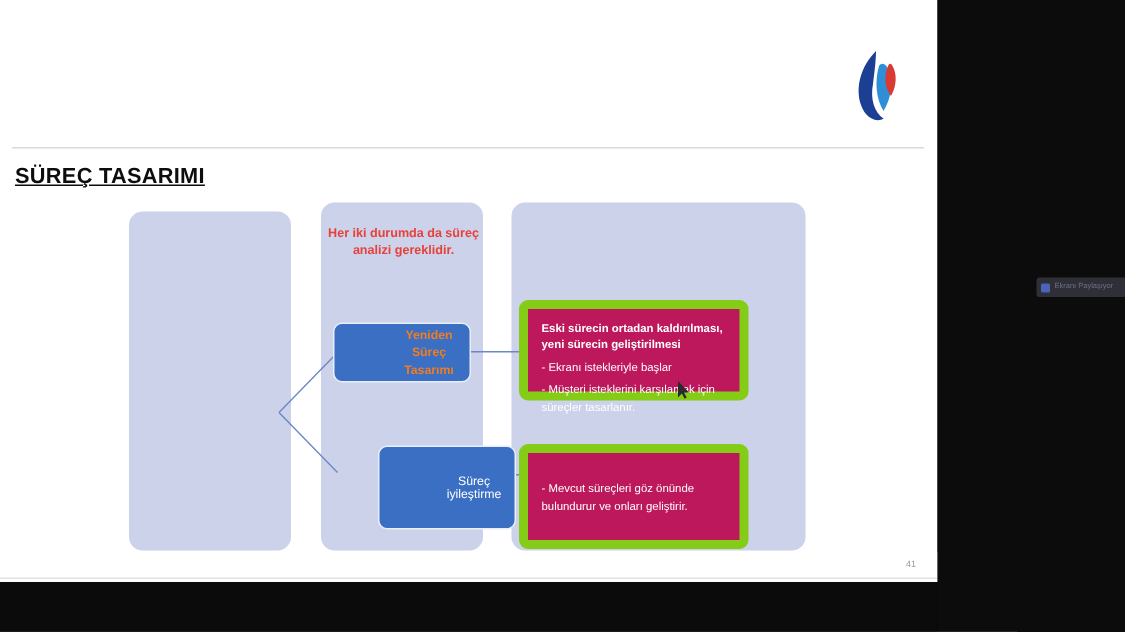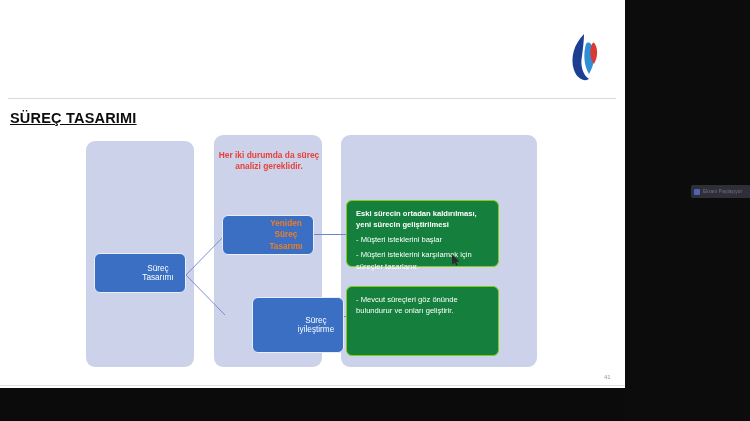--- a/index.html
+++ b/index.html
@@ -64,27 +64,27 @@
     left: 222px; top: 215px; width: 92px; height: 40px;
     font-size: 8.2px; font-weight: bold; color: #f07d22; line-height: 1.35;
   }
   .bluebox.b-improve {
     left: 220px; top: 297px; width: 92px; height: 56px;
     font-size: 8.2px;
     margin-left: 32px;
   }
 
   .detail {
-    position: absolute; background: #15803d; border-radius: 6px;
-    border: 1px solid #84cc16; color: #fff;
+    position: absolute; background: #be185d; border-radius: 6px;
+    border: 6px solid #84cc16; color: #fff;
     padding: 7px 9px 6px 9px; font-size: 7.6px; line-height: 1.5;
   }
   .detail.d1 { left: 346px; top: 200px; width: 153px; height: 67px; }
-  .detail.d2 { left: 346px; top: 286px; width: 153px; height: 70px;
-               display: flex; justify-content: center; }
+  .detail.d2 { left: 346px; top: 296px; width: 153px; height: 70px;
+               display: flex; flex-direction: column; justify-content: center; }
   .detail .hd { font-weight: bold; display: block; margin-bottom: 3px; }
   .detail .li { display: block; }
   .detail .li.sp { margin-top: 4px; }
 
   
   .conn { position: absolute; background: #6b86c9; }
   .cursor { position: absolute; left: 452px; top: 254px; width: 8px; height: 12px; }
 
   
   .ctrl-strip {
@@ -145,35 +145,32 @@
 
       <svg class="conn" style="left:185px; top:230px; width:42px; height:90px; background:none;">
         <line x1="1" y1="45" x2="40" y2="5" stroke="#6b86c9" stroke-width="0.9"></line>
         <line x1="1" y1="45" x2="40" y2="85" stroke="#6b86c9" stroke-width="0.9"></line>
       </svg>
       <div class="conn" style="left:314px; top:234px; width:32px; height:1px;"></div>
       <div class="conn" style="left:314px; top:316px; width:32px; height:1px;"></div>
 
       <div class="redline">Her iki durumda da süreç analizi gereklidir.</div>
 
-      <div class="bluebox root">
-        <span>Süreç Tasarımı</span>
-      </div>
 
       <div class="bluebox b-redesign">
         <span>Yeniden Süreç Tasarımı</span>
       </div>
 
       <div class="bluebox b-improve">
         <span>Süreç iyileştirme</span>
       </div>
 
       <div class="detail d1">
         <span class="hd">Eski sürecin ortadan kaldırılması, yeni sürecin geliştirilmesi</span>
-        <span class="li">- Müşteri isteklerini başlar</span>
+        <span class="li">- Ekranı istekleriyle başlar</span>
         <span class="li sp">- Müşteri isteklerini karşılamak için süreçler tasarlanır.</span>
       </div>
 
       <div class="detail d2">
         <span class="li">- Mevcut süreçleri göz önünde bulundurur ve onları geliştirir.</span>
       </div>
 
       <svg class="cursor" viewBox="0 0 8 12">
         <polygon points="0,0 0,11 2.6,8.4 4.4,11.8 5.8,11 4.1,7.9 7.4,7.6" fill="#2b2b2b"></polygon>
       </svg>

